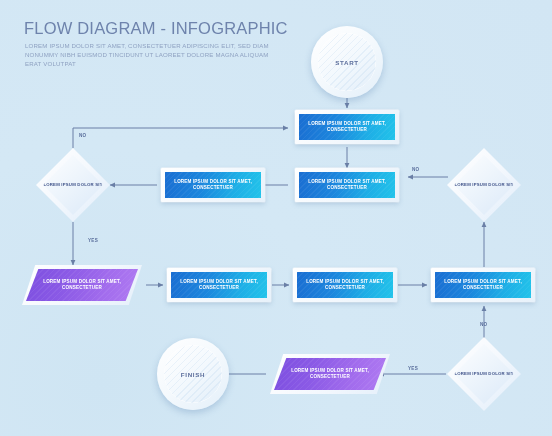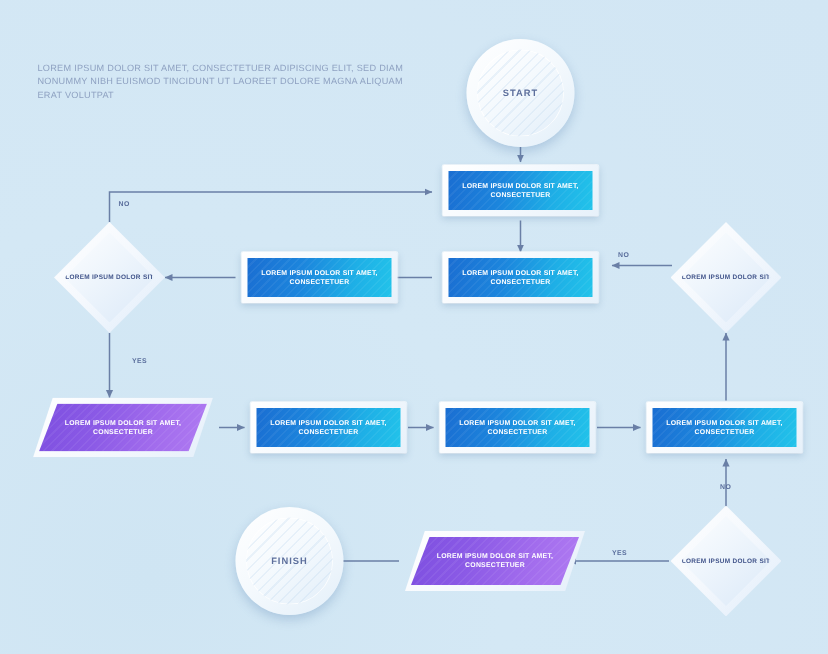--- a/index.html
+++ b/index.html
@@ -121,20 +121,21 @@
   .edge-label{
     position:absolute;font-size:4.6px;font-weight:700;letter-spacing:.3px;
     color:#5a6e9c;text-transform:uppercase;
   }
 </style>
 </head>
 <body>
 
 <div id="canvas">
 
+  <div class="title">FLOW DIAGRAM - INFOGRAPHIC</div>
   <div class="subtitle">LOREM IPSUM DOLOR SIT AMET, CONSECTETUER ADIPISCING ELIT, SED DIAM NONUMMY NIBH EUISMOD TINCIDUNT UT LAOREET DOLORE MAGNA ALIQUAM ERAT VOLUTPAT</div>
 
   <svg id="wires" viewBox="0 0 552 436" xmlns="http://www.w3.org/2000/svg">
     <defs>
       <marker id="ah" markerWidth="6" markerHeight="6" refX="5" refY="3" orient="auto" markerUnits="strokeWidth">
         <path d="M0,0.6 L5.2,3 L0,5.4 z" fill="#6a7fa6"></path>
       </marker>
     </defs>
     <g stroke="#6a7fa6" stroke-width="1" fill="none" marker-end="url(#ah)">
 

